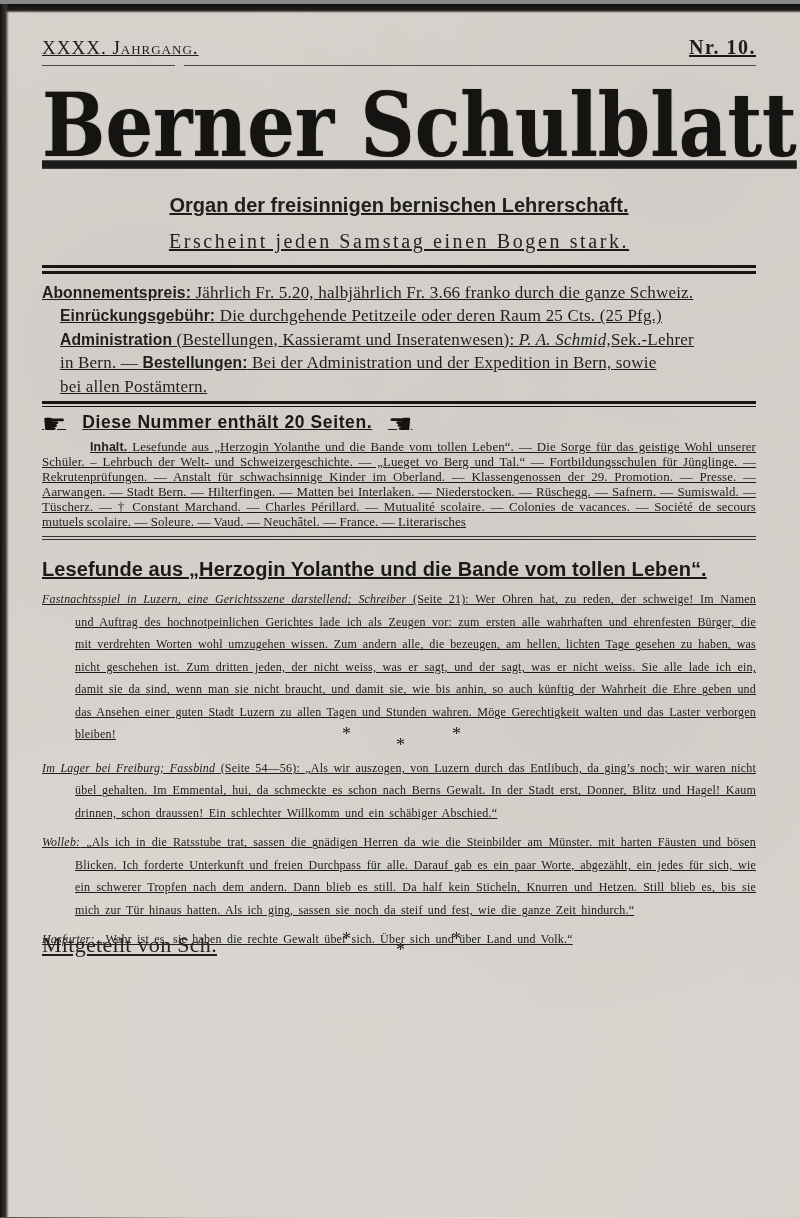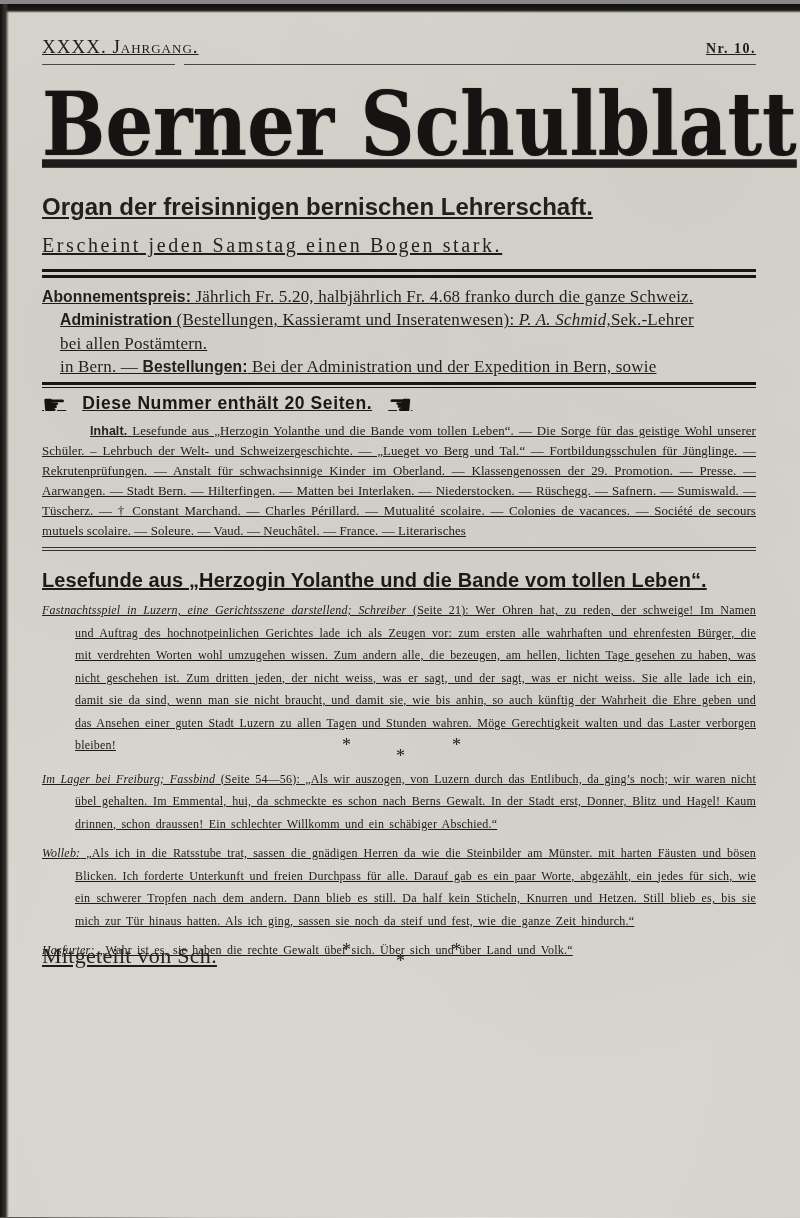--- a/index.html
+++ b/index.html
@@ -23,64 +23,64 @@
   .edge-left{position:absolute;top:0;left:0;width:9px;height:100%;
     background:linear-gradient(to right,#12100e,#35322e 60%, rgba(53,50,46,0));z-index:5;}
   .edge-bottom{position:absolute;bottom:0;left:0;width:100%;height:5px;
     background:linear-gradient(to right,#55524d,#cac7c1 25%, #e6e3dc 60%, #d0cdc7);z-index:5;}
 
   .content{position:relative;padding:0 44px 0 42px;z-index:2;}
 
   
   .mast-row{display:flex;align-items:baseline;margin-top:32px;}
   .vol{font-variant:small-caps;font-size:19px;letter-spacing:1px;flex:1;text-align:left;}
-  .issue{font-size:14px;font-weight:bold;letter-spacing:1.5px;flex:0 0 auto;text-align:center;}
+  .issue{font-size:20px;font-weight:bold;letter-spacing:1.5px;flex:0 0 auto;text-align:center;}
   .dateline{font-size:19px;flex:1;text-align:right;letter-spacing:0.5px;}
   .dl-place{font-variant:small-caps;letter-spacing:1px;}
   .header-rule{display:flex;gap:9px;margin-top:6px;}
   .header-rule .seg{border-top:1.6px solid #4a4743;}
   .header-rule .seg1{width:133px;}
   .header-rule .seg2{flex:1;}
 
   
   .np-title{
     font-family:"DejaVu Serif", serif;font-weight:bold;
     font-size:75px;line-height:84px;margin:14px 0 0;
     text-align:center;letter-spacing:0px;color:#161412;
     transform:scaleY(1.18);transform-origin:50% 30%;
     text-shadow:0 0 1px rgba(22,20,18,0.55);
     white-space:nowrap;
   }
   .np-subtitle{
     font-family:"Liberation Sans", sans-serif;font-weight:bold;
-    font-size:24px;margin:30px 0 0;text-align:left;color:#21201d;
+    font-size:20px;margin:30px 0 0;text-align:center;color:#21201d;
   }
   .frequency{
-    font-size:20px;letter-spacing:2.6px;margin-top:13px;color:#262420;
+    font-size:20px;letter-spacing:2.6px;text-align:center;margin-top:13px;color:#262420;
   }
 
   .rule-heavy{margin-top:12px;height:3px;border-top:3.4px solid #171614;border-bottom:3px solid #171614;}
 
   
   .imprint{margin-top:7px;font-size:17px;line-height:23.4px;color:#201f1c;letter-spacing:0.2px;}
   .imp-line.ind{margin-left:18px;}
   .imp-lbl{font-family:"Liberation Sans", sans-serif;font-weight:bold;font-size:15.7px;letter-spacing:0.1px;}
   .imp-it{font-style:italic;}
 
   .rule-mid{margin-top:3px;height:2px;border-top:3.4px solid #171614;border-bottom:1.4px solid #171614;}
 
   
   .banner{margin-top:5px;text-align:left;white-space:nowrap;}
   .banner .hand{font-family:"DejaVu Sans", sans-serif;font-size:27px;line-height:0;vertical-align:-5px;color:#14130f;}
   .banner .hand.lft{margin-right:16px;}
   .banner .hand.rgt{margin-left:16px;}
   .banner-text{font-family:"Liberation Sans", sans-serif;font-weight:bold;font-size:17.5px;letter-spacing:0.6px;color:#1a1916;}
 
   
-  .inhalt{margin:7px 0 0;font-size:12.9px;line-height:20px;text-align:justify;
+  .inhalt{margin:7px 0 0;font-size:12.9px;line-height:15px;text-align:justify;
     text-indent:48px;color:#232220;letter-spacing:0.1px;}
   .inhalt-lbl{font-family:"Liberation Sans", sans-serif;font-weight:bold;font-size:12.4px;}
 
   .rule-thin{margin-top:6px;height:2.4px;border-top:1.3px solid #33312d;border-bottom:1.3px solid #33312d;}
 
   
   .art-title{font-family:"Liberation Sans", sans-serif;font-weight:bold;
     font-size:20px;margin:18px 0 0;letter-spacing:0.1px;color:#1b1a17;white-space:nowrap;}
   .byline{margin:7px 0 0;font-size:16.5px;text-indent:33px;letter-spacing:0.3px;color:#242320;}
 
@@ -119,24 +119,25 @@
       <span class="seg seg2"></span>
     </div>
 
     <h1 class="np-title">Berner Schulblatt</h1>
     <h2 class="np-subtitle">Organ der freisinnigen bernischen Lehrerschaft.</h2>
     <div class="frequency">Erscheint jeden Samstag einen Bogen stark.</div>
 
     <div class="rule-heavy"></div>
 
     <div class="imprint">
-      <div class="imp-line"><span class="imp-lbl">Abonnementspreis:</span><span> Jährlich Fr. 5.20, halbjährlich Fr. 4.68 franko durch die ganze Schweiz.</span></div>
+      <div class="imp-line"><span class="imp-lbl">Abonnementspreis:</span><span> Jährlich Fr. 5.20, halbjährlich Fr. 3.66 franko durch die ganze Schweiz.</span></div>
+      <div class="imp-line ind"><span class="imp-lbl">Einrückungsgebühr:</span><span> Die durchgehende Petitzeile oder deren Raum 25 Cts. (25 Pfg.)</span></div>
       <div class="imp-line ind"><span class="imp-lbl">Administration</span><span> (Bestellungen, Kassieramt und Inseratenwesen): </span><span class="imp-it">P. A. Schmid,</span><span>Sek.-Lehrer</span></div>
+      <div class="imp-line ind"><span>in Bern. — </span><span class="imp-lbl">Bestellungen:</span><span> Bei der Administration und der Expedition in Bern, sowie</span></div>
       <div class="imp-line ind">bei allen Postämtern.</div>
-      <div class="imp-line ind"><span>in Bern. — </span><span class="imp-lbl">Bestellungen:</span><span> Bei der Administration und der Expedition in Bern, sowie</span></div>
     </div>
 
     <div class="rule-mid"></div>
 
     <div class="banner">
       <span class="hand lft">☛</span><span class="banner-text">Diese Nummer enthält 20 Seiten.</span><span class="hand rgt">☚</span>
     </div>
 
     <p class="inhalt"><span class="inhalt-lbl">Inhalt.</span> <span>Lesefunde aus „Herzogin Yolanthe und die Bande vom tollen Leben“. — Die Sorge für das geistige Wohl unserer Schüler. – Lehrbuch der Welt- und Schweizergeschichte. — „Lueget vo Berg und Tal.“ — Fortbildungsschulen für Jünglinge. — Rekrutenprüfungen. — Anstalt für schwachsinnige Kinder im Oberland. — Klassengenossen der 29. Promotion. — Presse. — Aarwangen. — Stadt Bern. — Hilterfingen. — Matten bei Interlaken. — Niederstocken. — Rüschegg. — Safnern. — Sumiswald. — Tüscherz. — † Constant Marchand. — Charles Périllard. — Mutualité scolaire. — Colonies de vacances. — Société de secours mutuels scolaire. — Soleure. — Vaud. — Neuchâtel. — France. — Literarisches</span></p>
 

